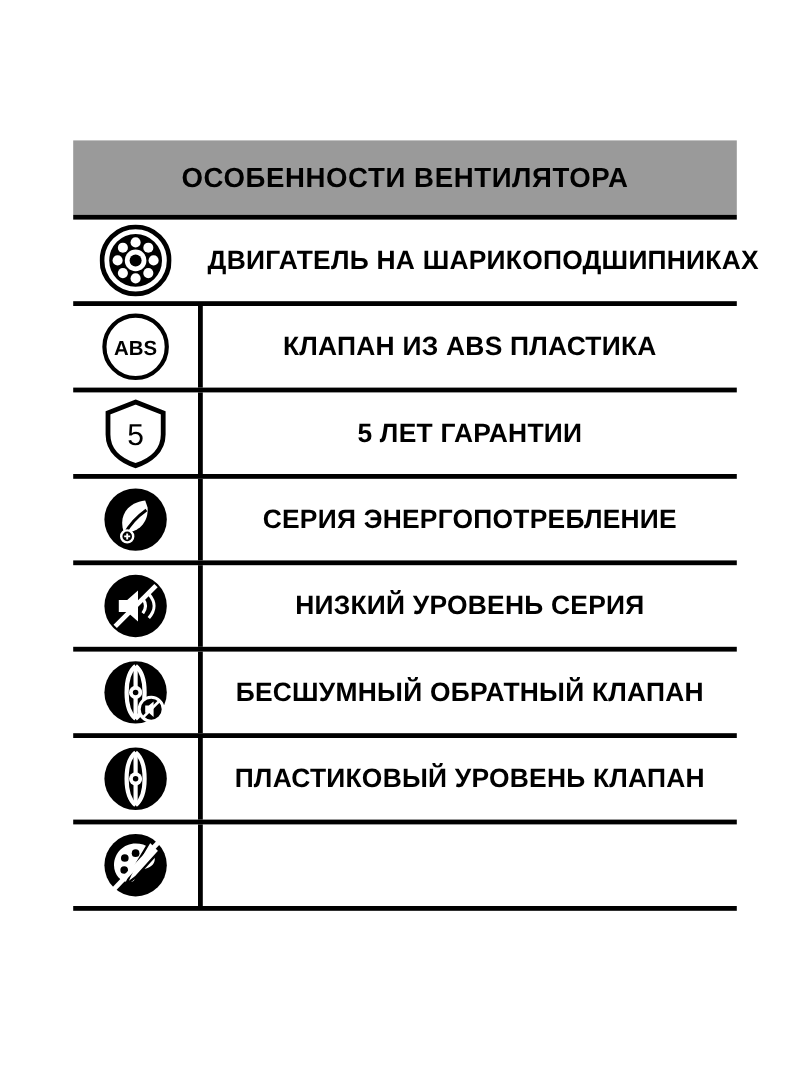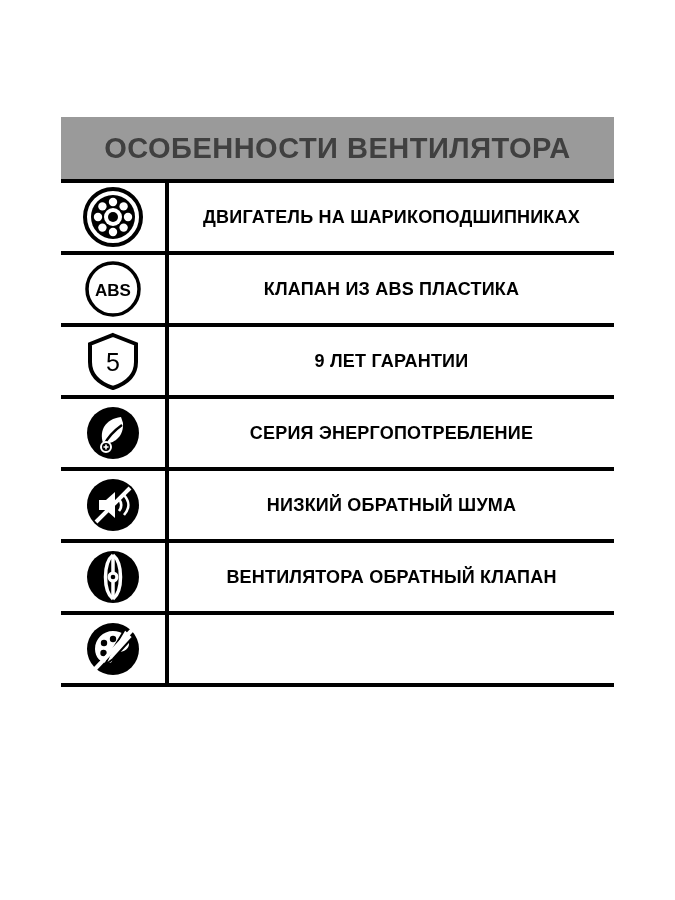--- a/index.html
+++ b/index.html
@@ -27,24 +27,24 @@
     width: 553px;
   }
   .title-bar {
     background: #9a9a9a;
     height: 62px;
     display: flex;
     align-items: center;
     justify-content: center;
   }
   .title-bar .title-text {
-    font-size: 29px;
+    font-size: 23px;
     font-weight: bold;
     letter-spacing: 0.5px;
-    color: #404040;
+    color: #000000;
     text-align: center;
     white-space: nowrap;
   }
   .rows {
     margin-top: 0;
   }
   .row {
     position: relative;
     height: 68px;
     border-bottom: 4px solid #000000;
@@ -70,21 +70,21 @@
   .label-cell {
     flex: 1;
     height: 68px;
     display: flex;
     align-items: center;
     justify-content: center;
     padding: 0 8px;
     box-sizing: border-box;
   }
   .label-text {
-    font-size: 18px;
+    font-size: 22px;
     font-weight: bold;
     letter-spacing: 0.2px;
     text-align: center;
     white-space: nowrap;
     color: #000000;
   }
   svg { display: block; }
 </style>
 </head>
 <body>
@@ -136,21 +136,21 @@
 
       <div class="row">
         <div class="icon-cell">
           <svg width="60" height="60" viewBox="0 0 60 60">
             <path d="M30 4 L53 13 V31 C53 45 42 53 30 57 C18 53 7 45 7 31 V13 Z" fill="none" stroke="#000" stroke-width="4"></path>
             <text x="30" y="40" font-family="Liberation Sans, sans-serif" font-size="25" text-anchor="middle" fill="#000">5</text>
           </svg>
         </div>
         <div class="divider"></div>
         <div class="label-cell">
-          <span class="label-text">9 ЛЕТ ГАРАНТИИ</span>
+          <span class="label-text">5 ЛЕТ ГАРАНТИИ</span>
         </div>
       </div>
 
 
       <div class="row">
         <div class="icon-cell">
           <svg width="60" height="60" viewBox="0 0 60 60">
             <circle cx="30" cy="30" r="26" fill="#000"></circle>
             <path d="M38 14 C22 16 16 28 20 40 C30 42 41 34 40 20 Z" fill="#fff"></path>
             <path d="M21 42 C25 34 32 27 39 22" stroke="#000" stroke-width="2.4" fill="none"></path>
@@ -169,39 +169,58 @@
           <svg width="60" height="60" viewBox="0 0 60 60">
             <circle cx="30" cy="30" r="26" fill="#000"></circle>
             <path d="M16 25 h7 l9 -8 v26 l-9 -8 h-7 Z" fill="#fff"></path>
             <path d="M36 24 c3 4 3 8 0 12" stroke="#fff" stroke-width="2.6" fill="none"></path>
             <path d="M41 20 c6 7 6 13 0 20" stroke="#fff" stroke-width="2.6" fill="none"></path>
             <line x1="13" y1="47" x2="47" y2="13" stroke="#fff" stroke-width="4"></line>
           </svg>
         </div>
         <div class="divider"></div>
         <div class="label-cell">
-          <span class="label-text">НИЗКИЙ ОБРАТНЫЙ ШУМА</span>
-        </div>
-      </div>
-
+          <span class="label-text">НИЗКИЙ УРОВЕНЬ СЕРИЯ</span>
+        </div>
+      </div>
 
       <div class="row">
         <div class="icon-cell">
           <svg width="60" height="60" viewBox="0 0 60 60">
             <circle cx="30" cy="30" r="26" fill="#000"></circle>
             <path d="M30 8 C20 16 20 44 30 52" stroke="#fff" stroke-width="3.5" fill="none"></path>
             <path d="M30 8 C40 16 40 44 30 52" stroke="#fff" stroke-width="3.5" fill="none"></path>
             <line x1="30" y1="8" x2="30" y2="52" stroke="#fff" stroke-width="3.5"></line>
             <circle cx="30" cy="30" r="5.5" fill="#fff"></circle>
             <circle cx="30" cy="30" r="2.3" fill="#000"></circle>
-          </svg>
-        </div>
-        <div class="divider"></div>
-        <div class="label-cell">
-          <span class="label-text">ВЕНТИЛЯТОРА ОБРАТНЫЙ КЛАПАН</span>
+            <circle cx="43" cy="44" r="10" fill="#000" stroke="#fff" stroke-width="2.5"></circle>
+            <path d="M38 41 h3 l4 -3.5 v13 l-4 -3.5 h-3 Z" fill="#fff"></path>
+            <line x1="36" y1="51" x2="50" y2="37" stroke="#fff" stroke-width="2.2"></line>
+          </svg>
+        </div>
+        <div class="divider"></div>
+        <div class="label-cell">
+          <span class="label-text">БЕСШУМНЫЙ ОБРАТНЫЙ КЛАПАН</span>
+        </div>
+      </div>
+
+      <div class="row">
+        <div class="icon-cell">
+          <svg width="60" height="60" viewBox="0 0 60 60">
+            <circle cx="30" cy="30" r="26" fill="#000"></circle>
+            <path d="M30 8 C20 16 20 44 30 52" stroke="#fff" stroke-width="3.5" fill="none"></path>
+            <path d="M30 8 C40 16 40 44 30 52" stroke="#fff" stroke-width="3.5" fill="none"></path>
+            <line x1="30" y1="8" x2="30" y2="52" stroke="#fff" stroke-width="3.5"></line>
+            <circle cx="30" cy="30" r="5.5" fill="#fff"></circle>
+            <circle cx="30" cy="30" r="2.3" fill="#000"></circle>
+          </svg>
+        </div>
+        <div class="divider"></div>
+        <div class="label-cell">
+          <span class="label-text">ПЛАСТИКОВЫЙ УРОВЕНЬ КЛАПАН</span>
         </div>
       </div>
 
       <div class="row">
         <div class="icon-cell">
           <svg width="60" height="60" viewBox="0 0 60 60">
             <circle cx="30" cy="30" r="26" fill="#000"></circle>
             <path d="M30 12 C20 12 12 20 12 30 C12 39 19 45 26 44 C30 43.5 30 40 28 38 C26 36 27 33 30 33 H36 C42 33 46 29 46 25 C46 17 39 12 30 12 Z" fill="#fff"></path>
             <circle cx="21" cy="24" r="3.2" fill="#000"></circle>
             <circle cx="30" cy="20" r="3.2" fill="#000"></circle>

